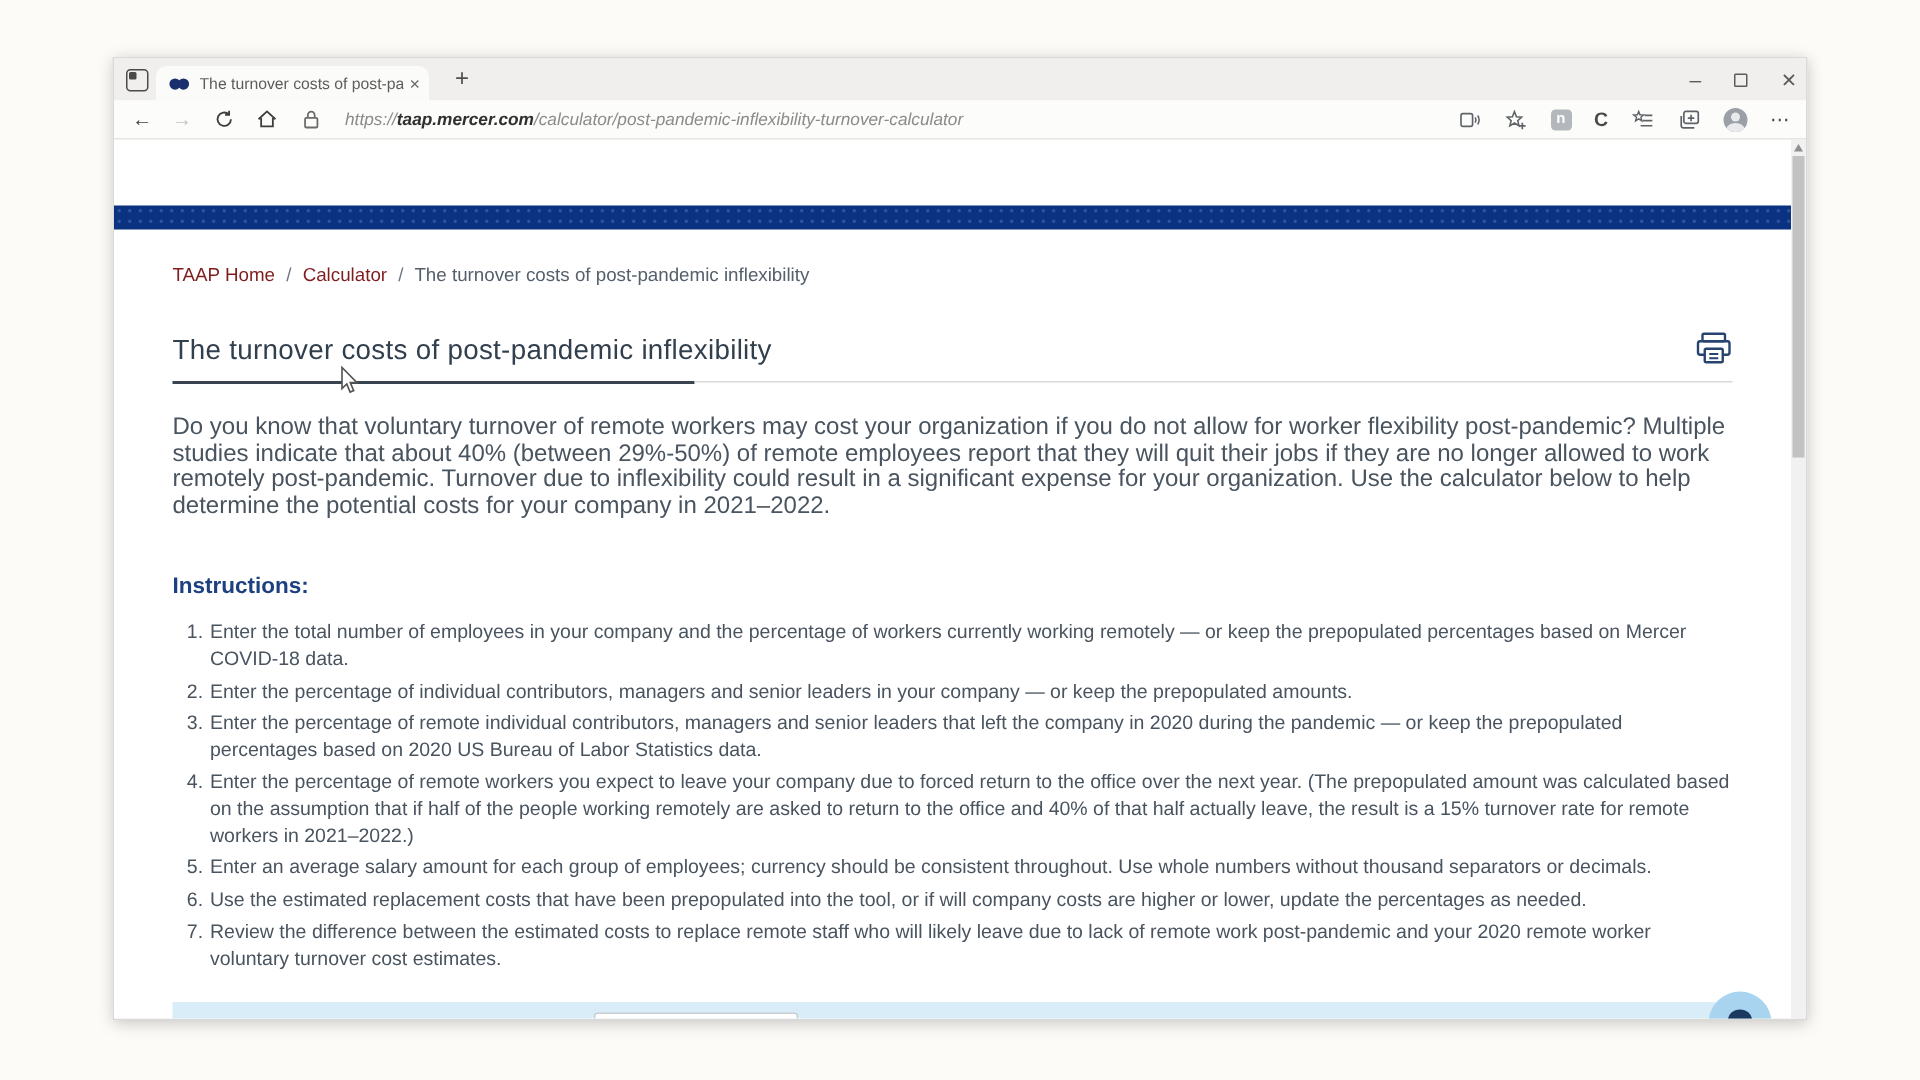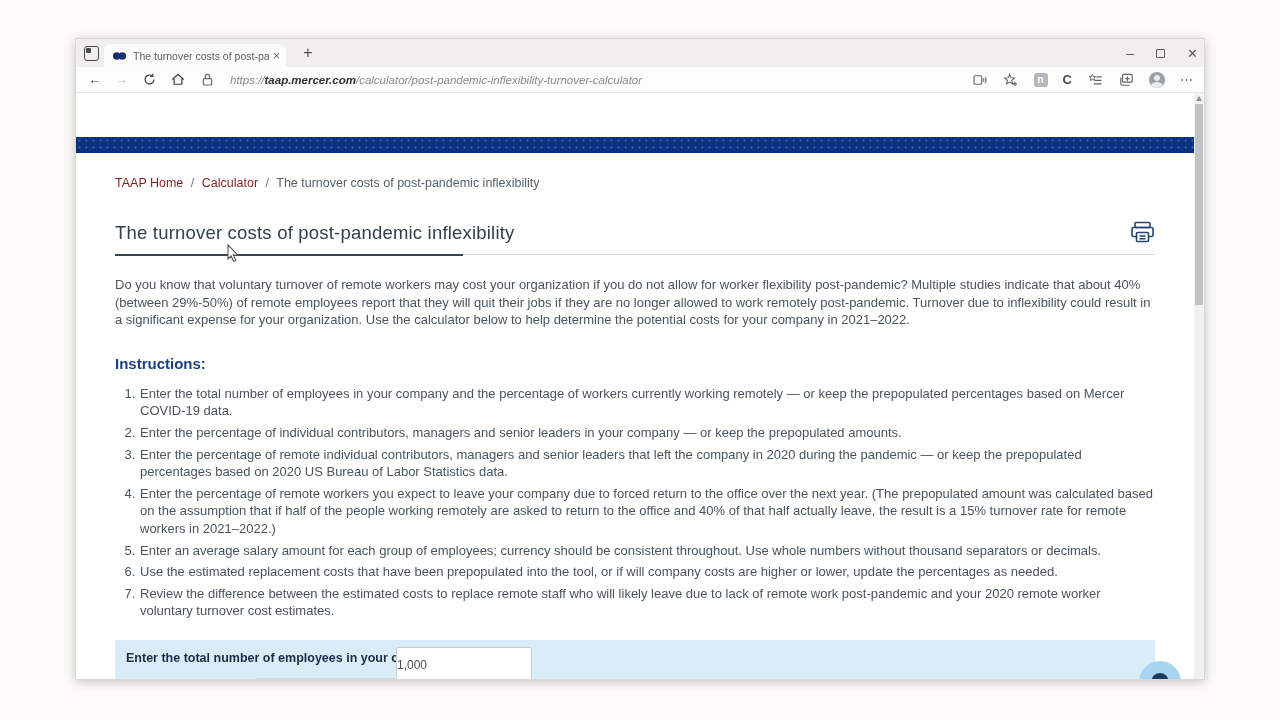--- a/index.html
+++ b/index.html
@@ -62,22 +62,22 @@
   .crumb-current { color:#55606c; }
 
   .title-row { margin-top:31px; display:flex; justify-content:space-between; align-items:flex-end; }
   .page-title { font-size:18.5px; font-weight:400; color:#323f4d; letter-spacing:.2px; }
   .print-btn svg { display:block; }
 
   .title-rule { margin-top:10px; position:relative; height:2px; }
   .rule-dark { position:absolute; left:0; top:0; width:348px; height:2px; background:#3a4450; }
   .rule-light { position:absolute; left:348px; right:0; top:0; height:1px; background:#d9d9d9; }
 
-  .intro { margin-top:20px; font-size:13px; line-height:17.6px; color:#49545f; }
-  .instructions-heading { margin-top:26px; font-size:15px; font-weight:bold; color:#1d4080; }
+  .intro { margin-top:20px; font-size:16px; line-height:17.6px; color:#49545f; }
+  .instructions-heading { margin-top:36px; font-size:15px; font-weight:bold; color:#1d4080; }
   .instructions-list { margin-top:13px; padding-left:24px; font-size:13px; line-height:17.6px; color:#49545f; }
   .instructions-list li { margin-bottom:4px; padding-left:1px; }
 
   .calc-form { position:relative; margin-top:20px; height:90px; background:#d9edf9; }
   .form-label { position:absolute; font-size:12.5px; font-weight:bold; color:#1c2b45; }
   .lbl-employees { left:11px; top:11px; }
   .form-input { position:absolute; height:36px; font-family:"Liberation Sans", sans-serif; font-size:12px; color:#4a4a4a; text-align:left; }
   .inp-employees { left:281px; top:7px; width:136px; background:#fff; border:1px solid #c9ced3; border-radius:2px; }
   .inp-costdiff  { left:141px; top:38px; width:140px; background:#e6e6e6; border:1px solid #d6d6d6; border-radius:2px; }
 
@@ -229,21 +229,21 @@
     <div class="title-rule">
       <div class="rule-dark"></div>
         <div class="rule-light"></div>
     </div>
 
     <p class="intro">Do you know that voluntary turnover of remote workers may cost your organization if you do not allow for worker flexibility post-pandemic? Multiple studies indicate that about 40% (between 29%-50%) of remote employees report that they will quit their jobs if they are no longer allowed to work remotely post-pandemic. Turnover due to inflexibility could result in a significant expense for your organization. Use the calculator below to help determine the potential costs for your company in 2021–2022.</p>
 
     <h2 class="instructions-heading">Instructions:</h2>
 
     <ol class="instructions-list">
-      <li>Enter the total number of employees in your company and the percentage of workers currently working remotely — or keep the prepopulated percentages based on Mercer COVID-19 data.</li>
+      <li>Enter the total number of employees in your company and the percentage of workers currently working remotely — or keep the prepopulated percentages based on Mercer COVID-18 data.</li>
       <li>Enter the percentage of individual contributors, managers and senior leaders in your company — or keep the prepopulated amounts.</li>
       <li>Enter the percentage of remote individual contributors, managers and senior leaders that left the company in 2020 during the pandemic — or keep the prepopulated percentages based on 2020 US Bureau of Labor Statistics data.</li>
       <li>Enter the percentage of remote workers you expect to leave your company due to forced return to the office over the next year. (The prepopulated amount was calculated based on the assumption that if half of the people working remotely are asked to return to the office and 40% of that half actually leave, the result is a 15% turnover rate for remote workers in 2021–2022.)</li>
       <li>Enter an average salary amount for each group of employees; currency should be consistent throughout. Use whole numbers without thousand separators or decimals.</li>
       <li>Use the estimated replacement costs that have been prepopulated into the tool, or if will company costs are higher or lower, update the percentages as needed.</li>
       <li>Review the difference between the estimated costs to replace remote staff who will likely leave due to lack of remote work post-pandemic and your 2020 remote worker voluntary turnover cost estimates.</li>
     </ol>
 
     <div class="calc-form">
       <span class="form-label lbl-employees">Enter the total number of employees in your company:</span>

